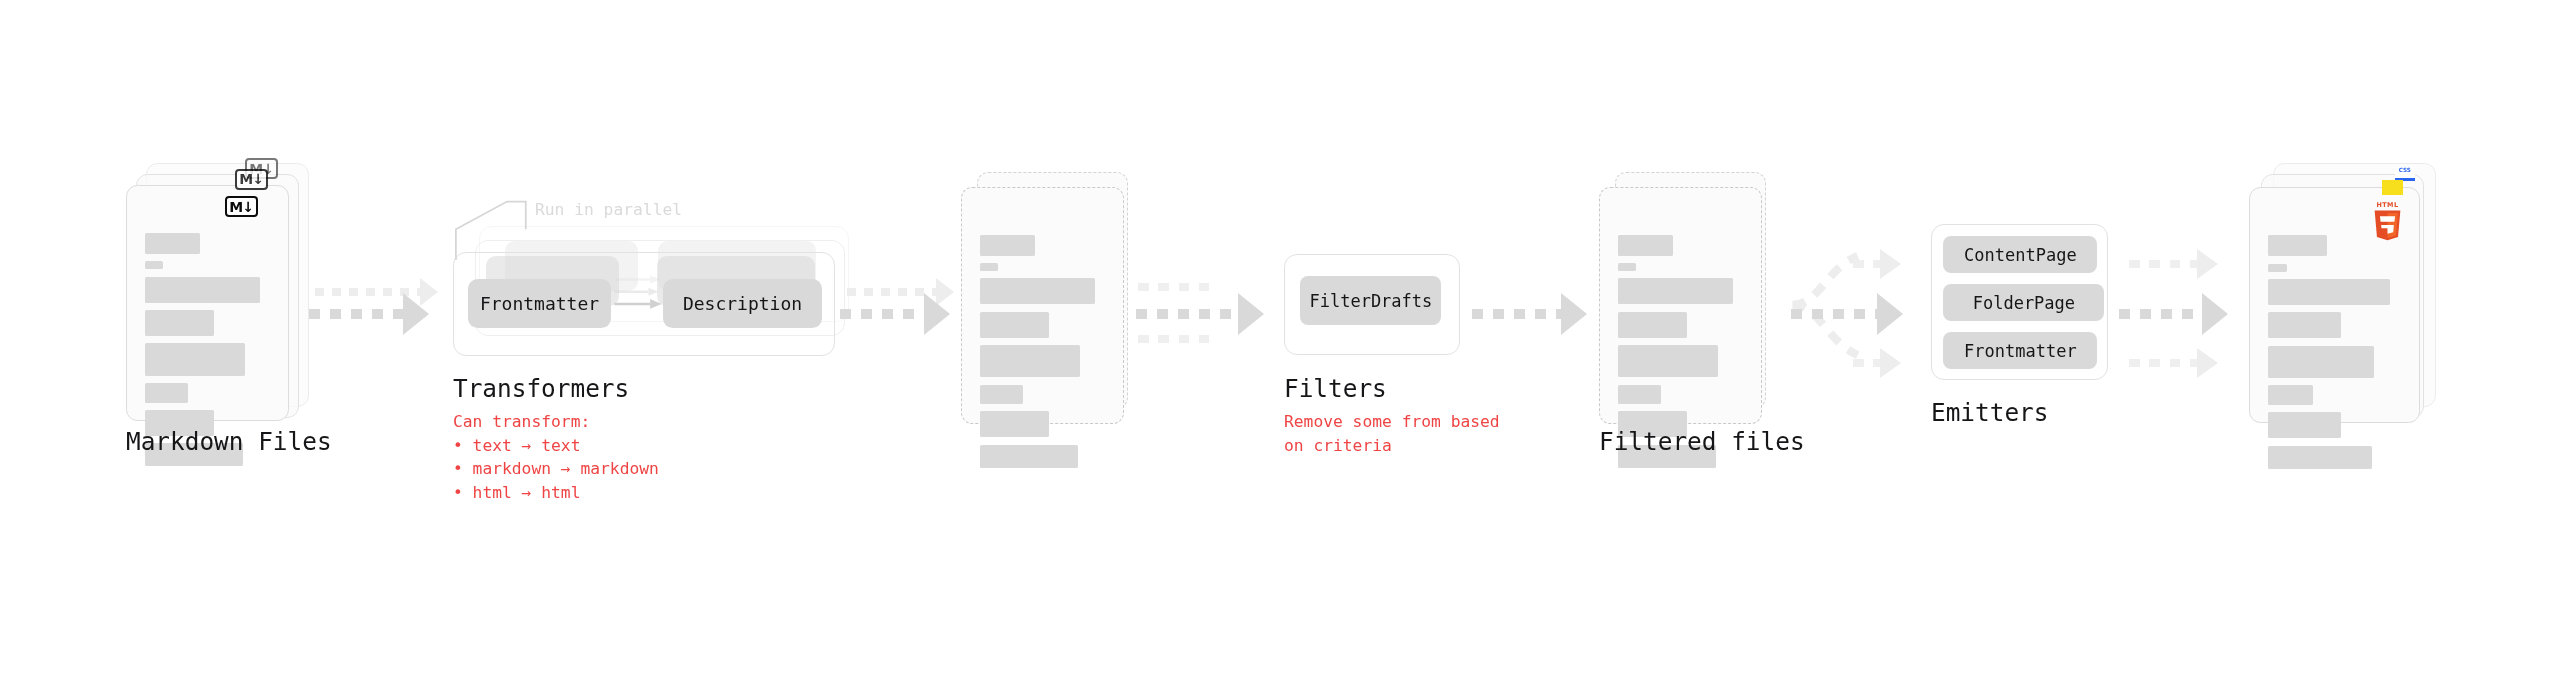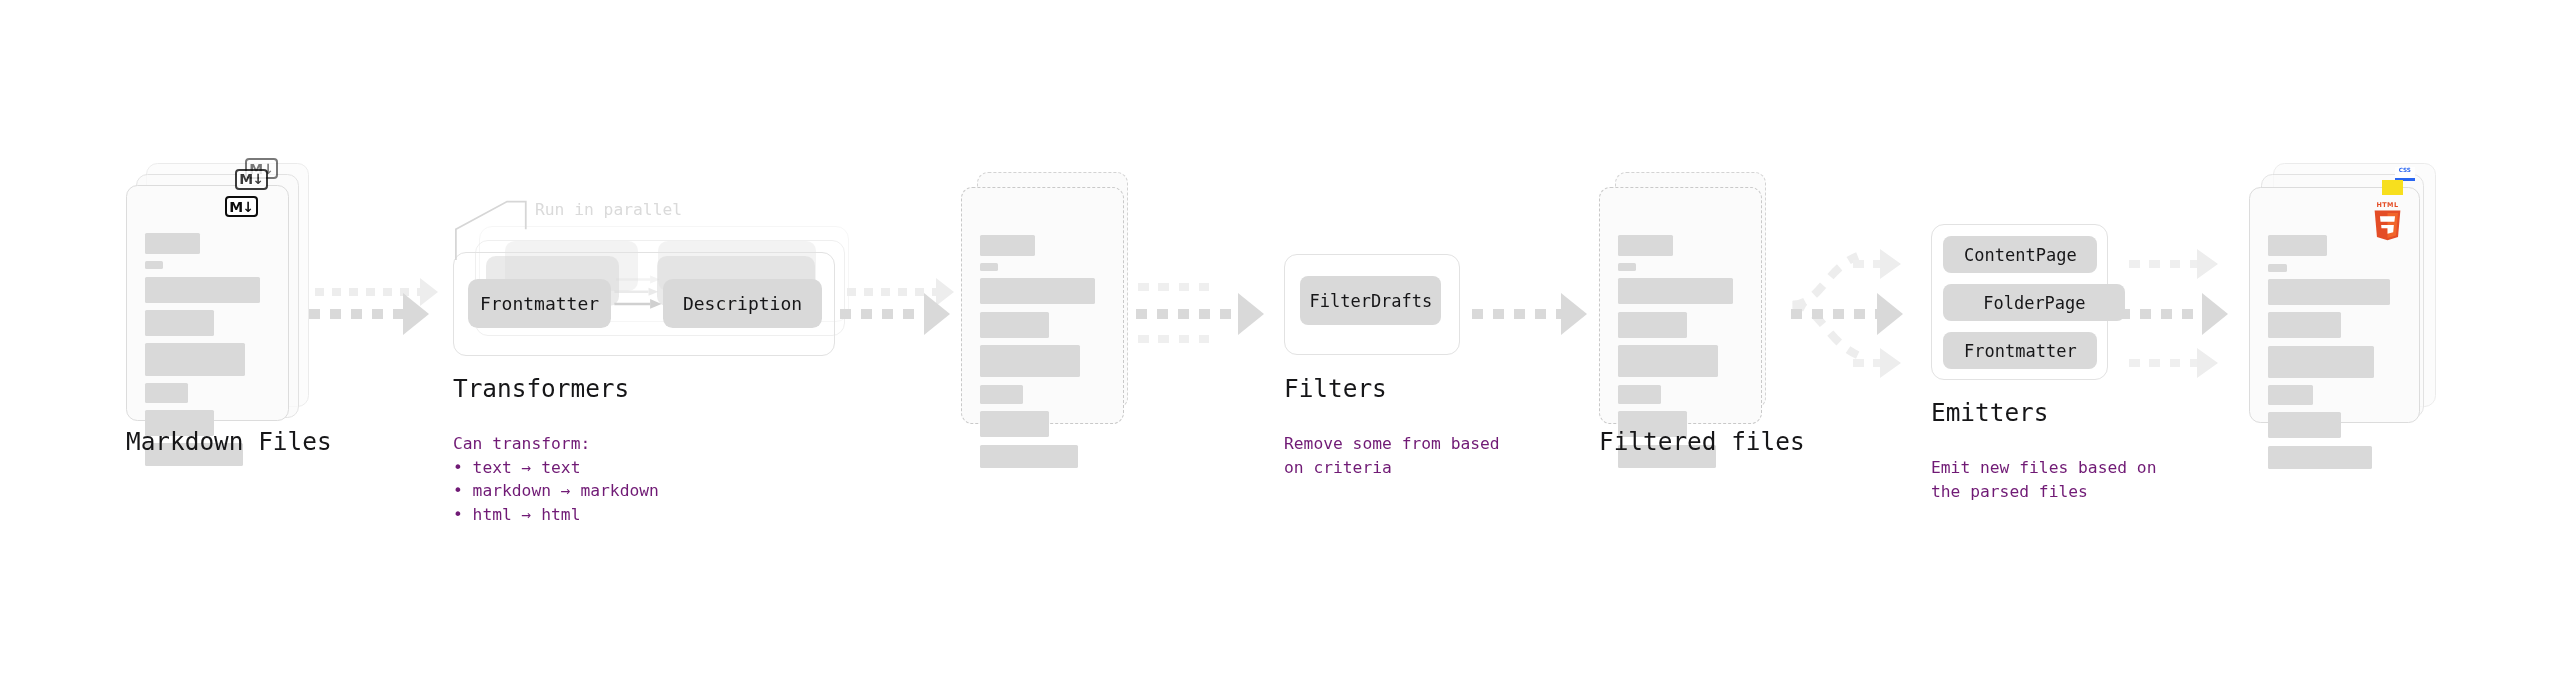--- a/index.html
+++ b/index.html
@@ -29,23 +29,23 @@
     font-size: 24.4px;
     font-weight: 400;
     color: #161618;
     letter-spacing: 0px;
     white-space: nowrap;
   }
   .node-sub {
     font-family: "DejaVu Sans Mono", "Liberation Mono", monospace;
     font-size: 16.3px;
     line-height: 23.6px;
-    color: #701a75;
+    color: #ef4444;
     white-space: pre-line;
-    margin-top: 29px;
+    margin-top: 7px;
   }
 
   
   .doc-stack {
     position: absolute;
   }
   .doc {
     position: absolute;
     background: #fbfbfb;
     border: 1.3px solid #dcdcdc;
@@ -381,27 +381,25 @@
     <div class="dashes" style="width:88px;"></div>
       <div class="head"></div>
   </div>
   <div class="arrow faint" style="left:1853px; top:348px;">
     <div class="dashes" style="width:29px;height:8.1px;"></div>
     <div class="head" style="border-top:15.4px solid transparent;border-bottom:15.4px solid transparent;border-left:21px solid #ededed;"></div>
   </div>
 
   <div class="container-box" style="left:1931px; top:224px; width:177px; height:156px;padding-left:30px;">
     <div class="chip" style="left:11.4px; top:11.4px; width:154px; height:37px;">ContentPage</div>
-    <div class="chip" style="left:11.4px; top:59px; width:182px; height:37px;">FolderPage</div>
+    <div class="chip" style="left:11.4px; top:59px; width:161px; height:37px;">FolderPage</div>
     <div class="chip" style="left:11.4px; top:107px; width:154px; height:37px;">Frontmatter</div>
   </div>
   <div class="node" style="left:1931px; top:398px;">
     <div class="node-title">Emitters</div>
-    <div class="node-sub">Emit new files based on
-the parsed files</div>
   </div>
 
   <div class="arrow faint" style="left:2129px; top:249px;">
     <div class="dashes" style="width:70px;height:8.1px;"></div>
     <div class="head" style="border-top:15.4px solid transparent;border-bottom:15.4px solid transparent;border-left:21px solid #ededed;"></div>
   </div>
   <div class="arrow" style="left:2119px; top:293px;">
     <div class="dashes" style="width:85px;"></div>
       <div class="head"></div>
   </div>

